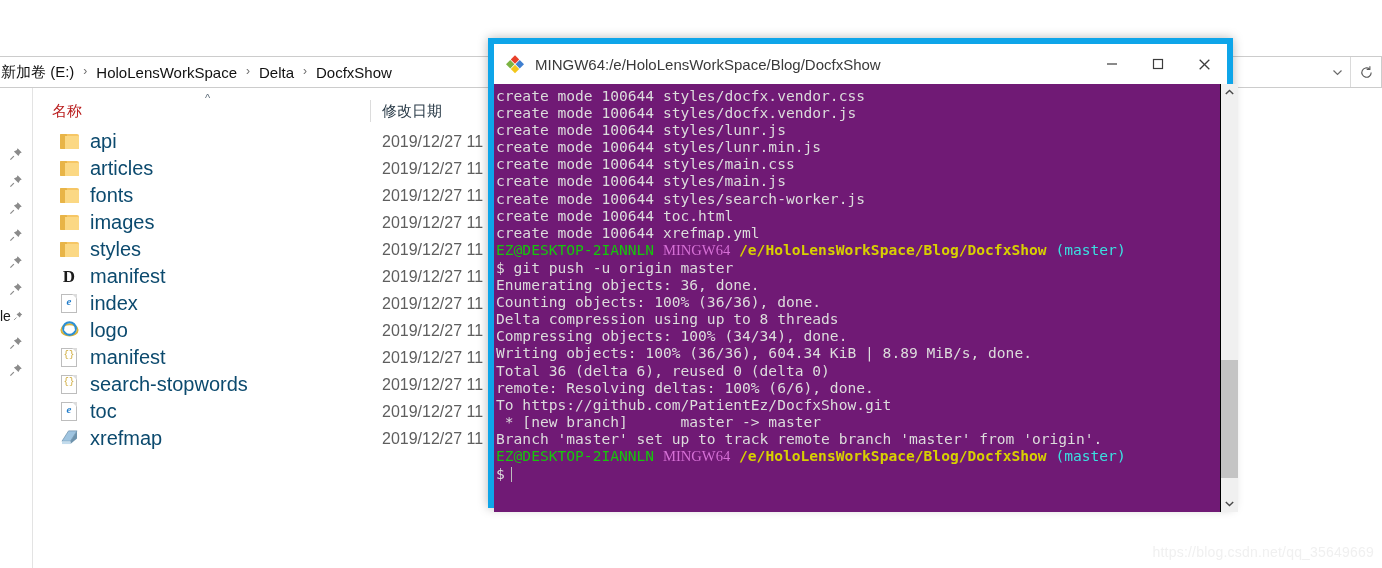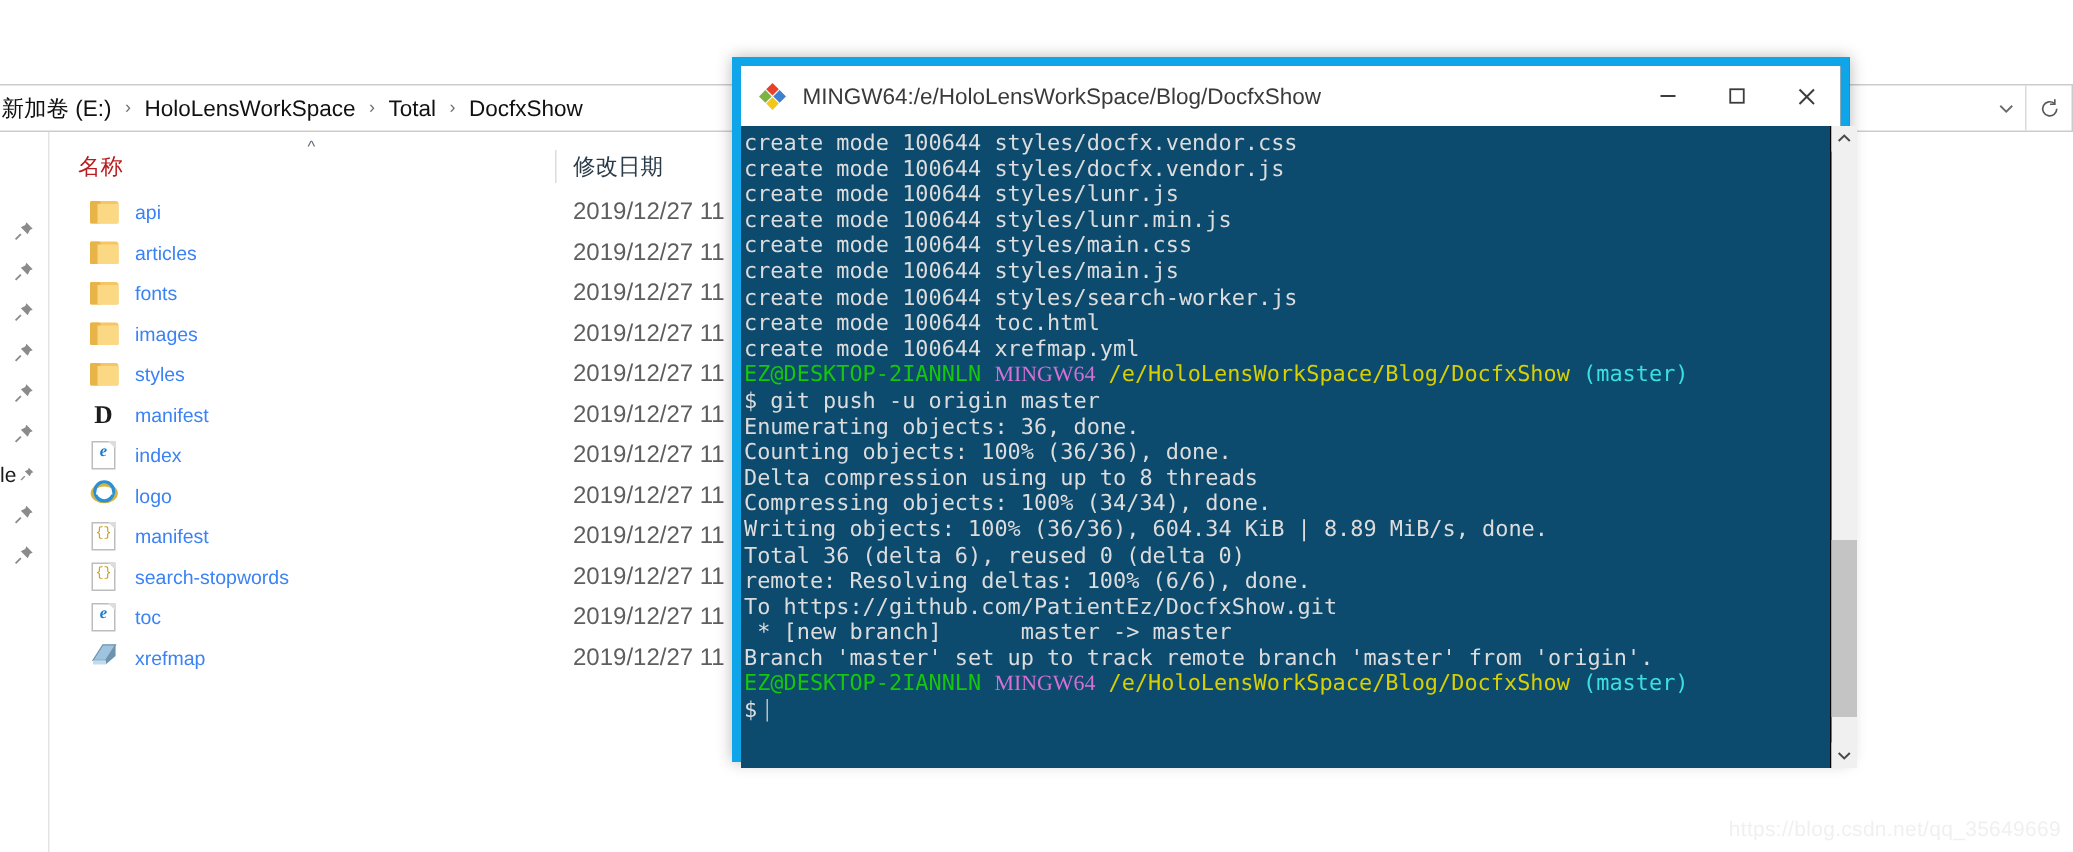--- a/index.html
+++ b/index.html
@@ -141,22 +141,22 @@
     align-items: center;
   }
   .fr-icon {
     width: 22px; height: 20px;
     margin-left: 22px;
     display: flex; align-items: center; justify-content: center;
     flex: none;
   }
   .fr-name {
     margin-left: 10px;
-    font-size: 13px;
-    color: #3b82f6;
+    font-size: 20px;
+    color: #0c4a6e;
     white-space: nowrap;
   }
   .fr-date {
     position: absolute;
     left: 346px;
     font-size: 16px;
     color: #5e5e5e;
     white-space: nowrap;
   }
 
@@ -244,36 +244,36 @@
     justify-content: center;
     color: #3c3c3c;
     flex: none;
   }
   .gb-btn svg { display: block; }
 
   #gb-body {
     position: absolute;
     left: 0; top: 40px;
     width: 744px; height: 428px;
-    background: #0c4a6e;
+    background: #701a75;
     display: flex;
   }
   #gb-term {
     flex: 1;
     padding: 3px 0 0 2px;
     font-family: "DejaVu Sans Mono", "Liberation Mono", monospace;
     font-size: 14.6px;
     line-height: 17.1px;
     color: #d8d8d8;
     overflow: hidden;
     white-space: pre;
   }
   .t-green   { color: #16c60c; }
   .t-magenta { color: #d670d6; font-family: Liberation Serif, serif; }
-  .t-yellow  { color: #d8d000; }
+  .t-yellow  { color: #d8d000; font-weight: bold; }
   .t-cyan    { color: #3ae0e0; }
   .t-white   { color: #dcdcdc; }
   .cursor {
     display: inline-block;
     width: 8px; height: 15px;
     border-left: 1px solid #bdbdbd;
     margin-left: 6px;
     vertical-align: -3px;
   }
 
@@ -316,21 +316,21 @@
 <body>
 
 <div id="explorer">
 
   <div id="addressbar">
     <div id="breadcrumb">
       <span class="crumb">新加卷 (E:)</span>
       <span class="crumb-sep">›</span>
       <span class="crumb">HoloLensWorkSpace</span>
       <span class="crumb-sep">›</span>
-      <span class="crumb">Total</span>
+      <span class="crumb">Delta</span>
       <span class="crumb-sep">›</span>
       <span class="crumb">DocfxShow</span>
     </div>
     <div id="addr-right">
       <div id="addr-chevron">
         <svg width="13" height="13" viewBox="0 0 13 13">
             <path d="M2.5 4.5 L6.5 8.5 L10.5 4.5" stroke="#6a6a6a" stroke-width="1.2" fill="none"></path>
           </svg>
       </div>
       <div id="addr-refresh">

